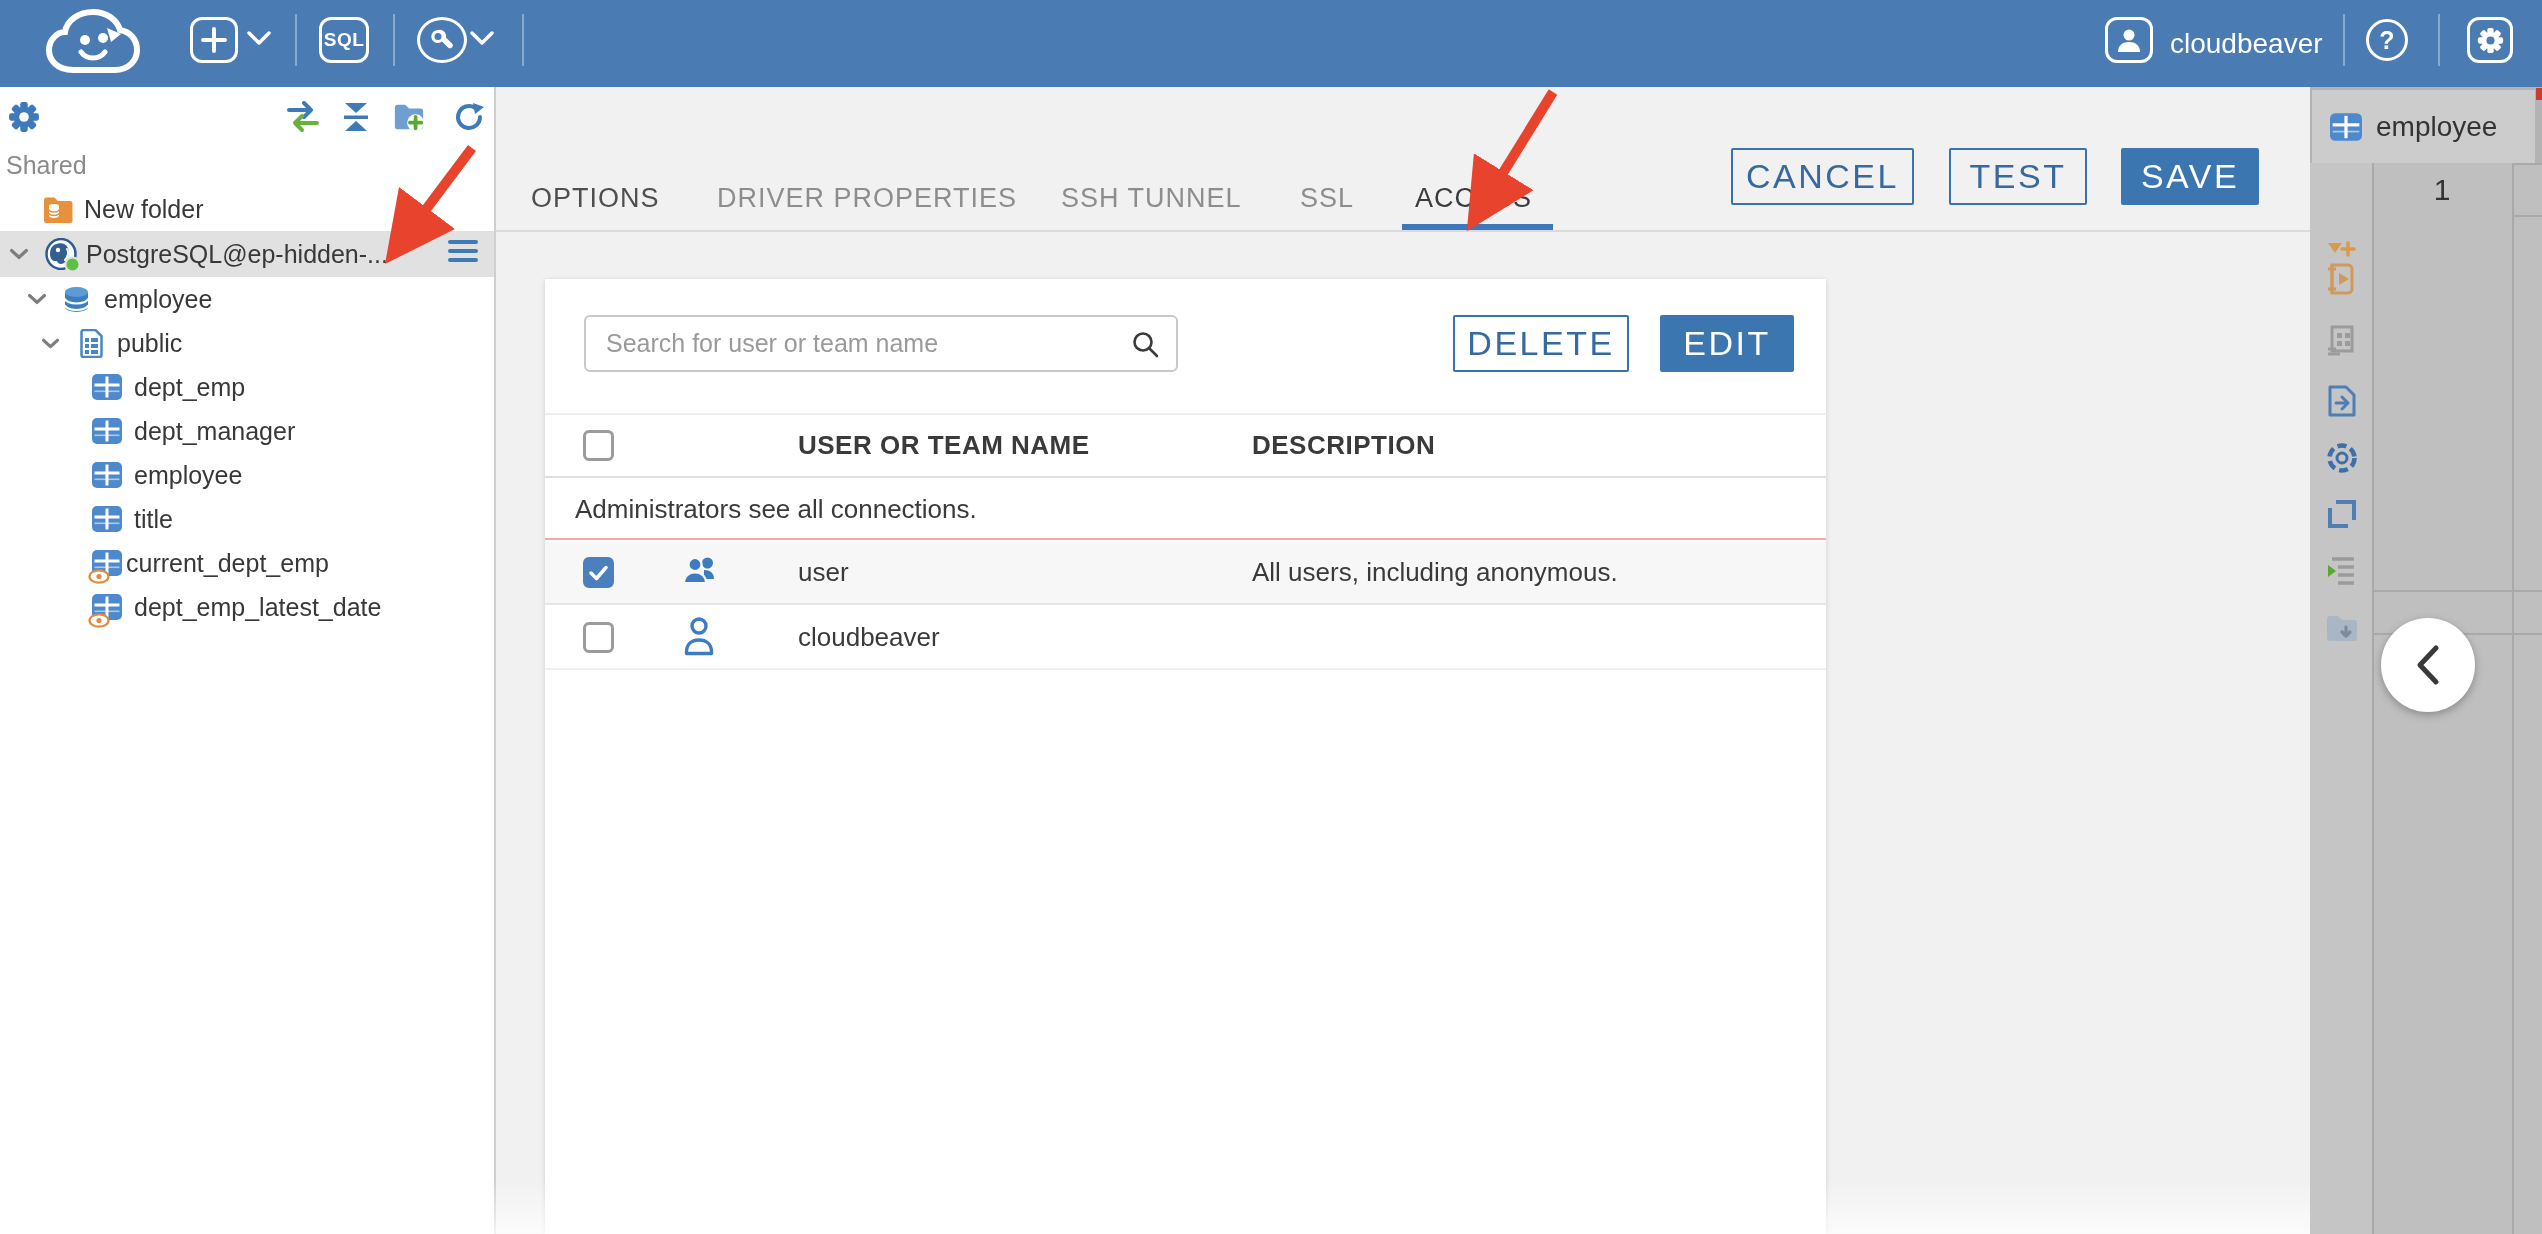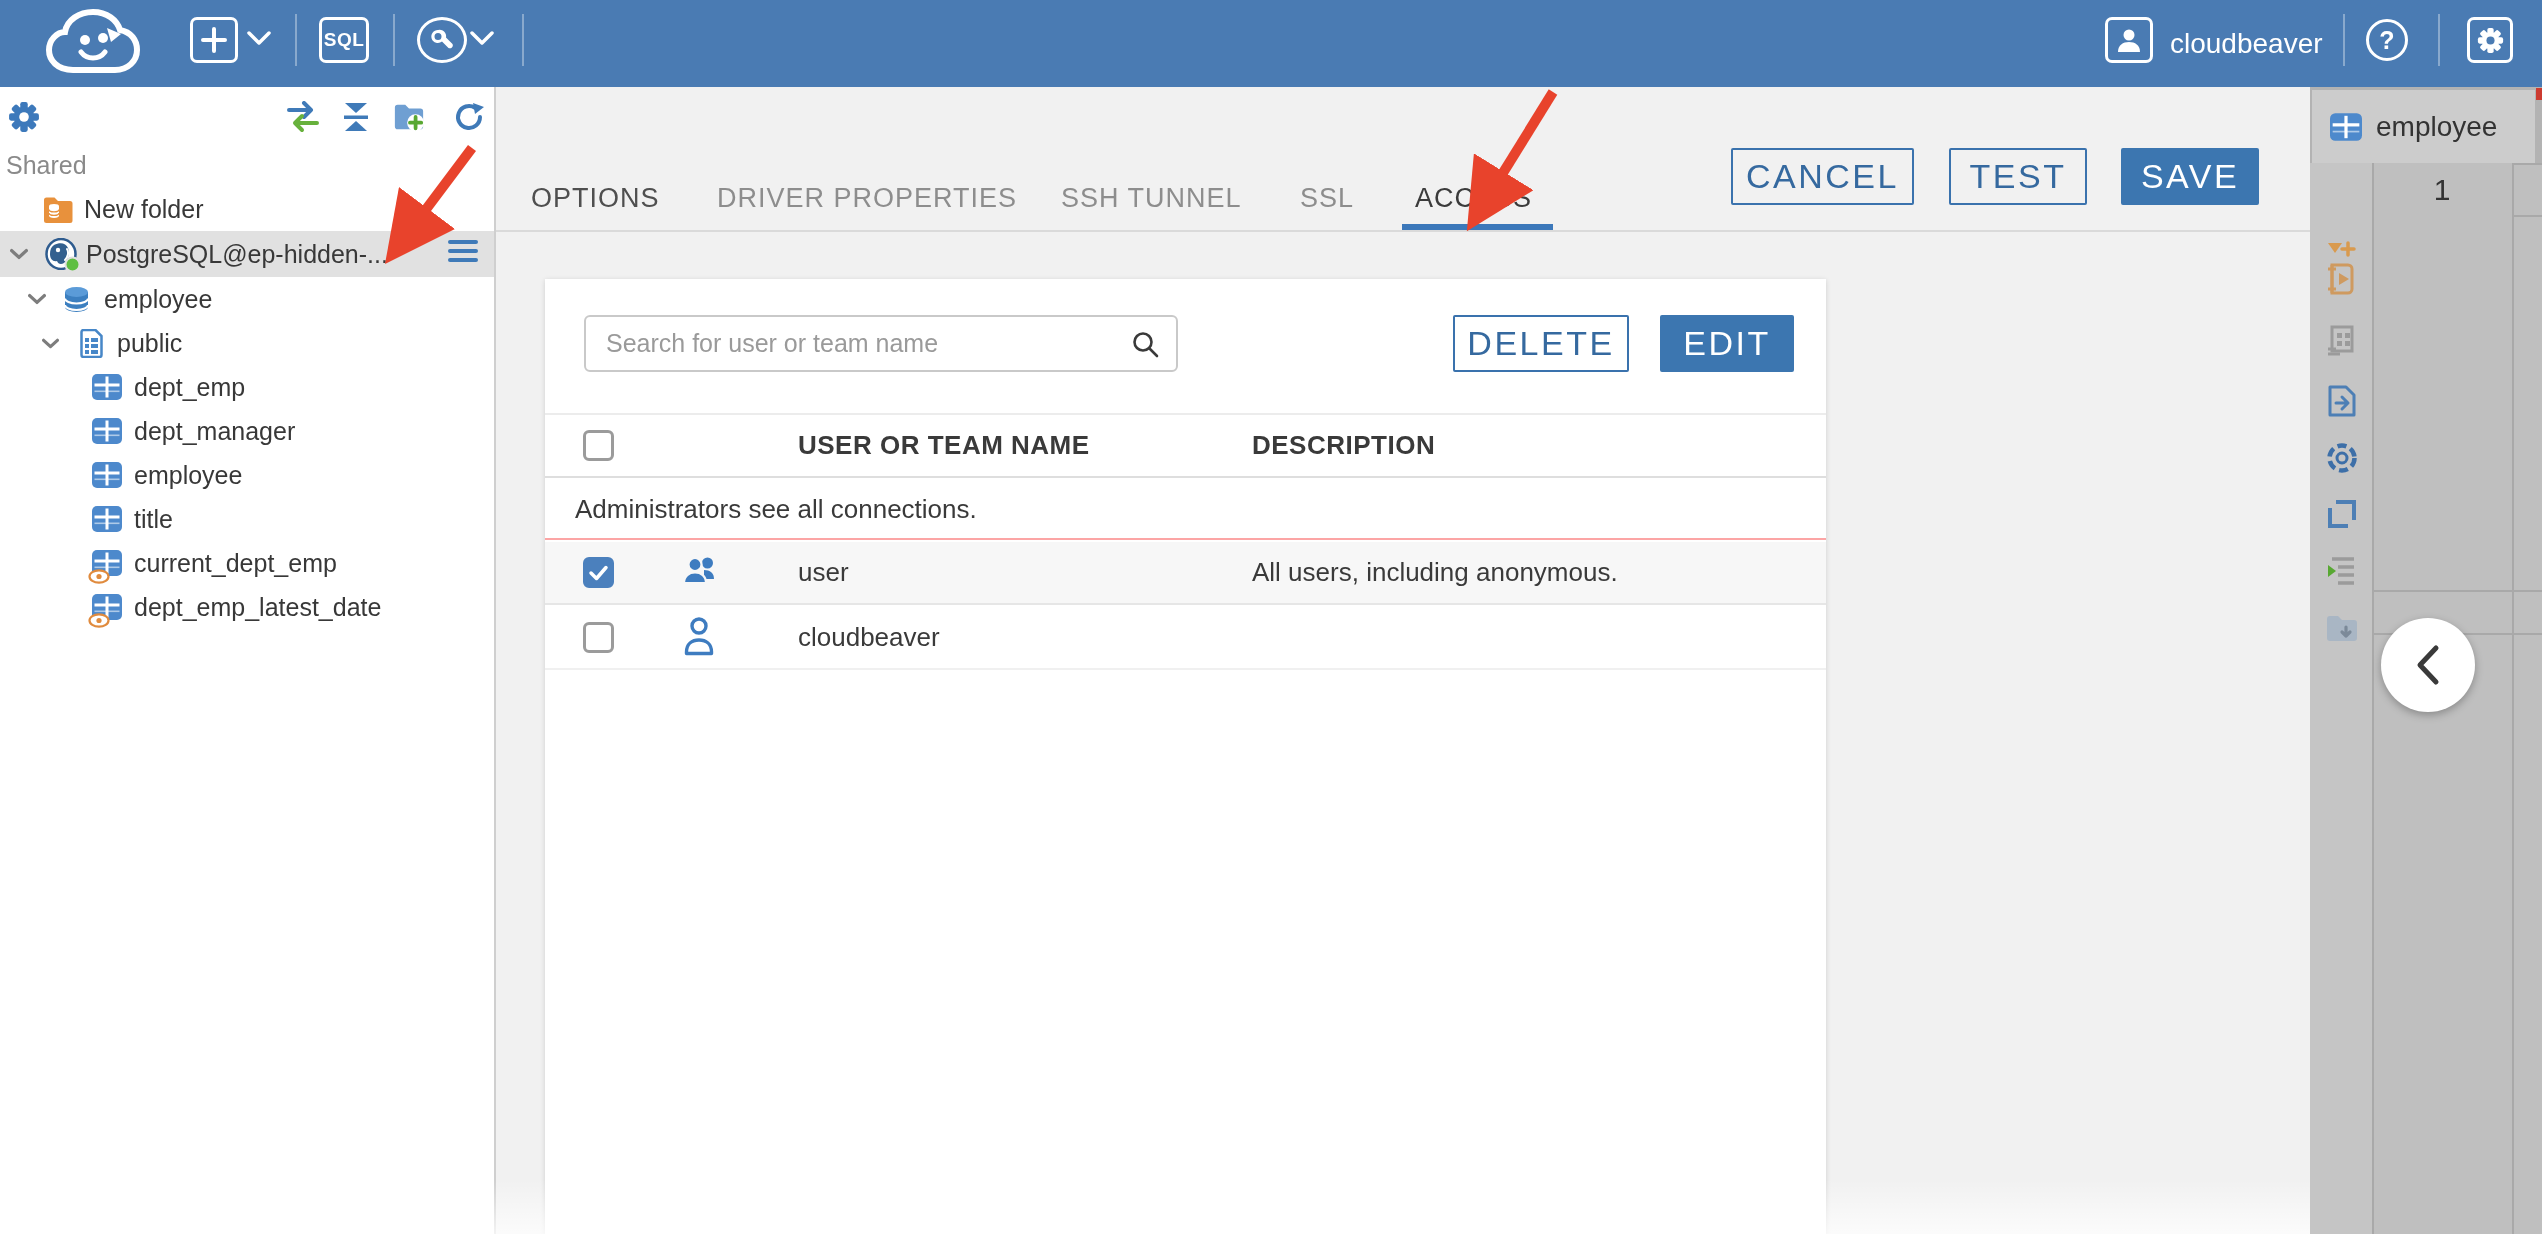--- a/index.html
+++ b/index.html
@@ -4,21 +4,21 @@
 <style>
   * { margin:0; padding:0; box-sizing:border-box; }
   html,body { width:2542px; height:1234px; overflow:hidden;
     font-family:"Liberation Sans", sans-serif; background:#f1f1f1; }
   .abs { position:absolute; }
 
   
   .topbar { position:absolute; left:0; top:0; width:2542px; height:87px;
     background:#4a7bb3; color:#fff; z-index:30; }
   .tb-divider { position:absolute; top:14px; width:2px; height:52px; background:rgba(255,255,255,.35); }
-  .tb-btn { position:absolute; top:17px; height:46px; border:3.5px solid #fff; border-radius:7px;
+  .tb-btn { position:absolute; top:17px; height:46px; border:3.5px solid #fff; border-radius:12px;
     display:flex; align-items:center; justify-content:center; color:#fff; cursor:pointer; }
   .tb-chev { position:absolute; top:30px; }
   .tb-label { position:absolute; top:0; height:87px; display:flex; align-items:center;
     font-size:28px; color:#fff; }
   .tb-circle { position:absolute; top:19px; width:42px; height:42px; border:3.5px solid #fff;
     border-radius:50%; display:flex; align-items:center; justify-content:center;
     font-size:25px; font-weight:bold; }
 
   
   .sidebar { position:absolute; left:0; top:87px; width:496px; bottom:0; background:#fff;
@@ -288,21 +288,21 @@
     <div class="tree-row">
       <span style="position:relative;margin-left:92px;width:30px;height:26px">
         <svg width="30" height="26">
             <use href="#sym-table"></use>
           </svg>
         <svg style="position:absolute;left:-4px;bottom:-8px" width="22" height="15" viewBox="0 0 22 15">
           <ellipse cx="11" cy="7.5" rx="9.5" ry="6.2" fill="#fff" stroke="#e08b3e" stroke-width="2.2"></ellipse>
           <circle cx="11" cy="7.5" r="2.6" fill="#e08b3e"></circle>
         </svg>
       </span>
-      <span style="margin-left:12px">current_dept_emp</span>
+      <span style="margin-left:4px">current_dept_emp</span>
     </div>
     <div class="tree-row">
       <span style="position:relative;margin-left:92px;width:30px;height:26px">
         <svg width="30" height="26">
             <use href="#sym-table"></use>
           </svg>
         <svg style="position:absolute;left:-4px;bottom:-8px" width="22" height="15" viewBox="0 0 22 15">
           <ellipse cx="11" cy="7.5" rx="9.5" ry="6.2" fill="#fff" stroke="#e08b3e" stroke-width="2.2"></ellipse>
           <circle cx="11" cy="7.5" r="2.6" fill="#e08b3e"></circle>
         </svg>

